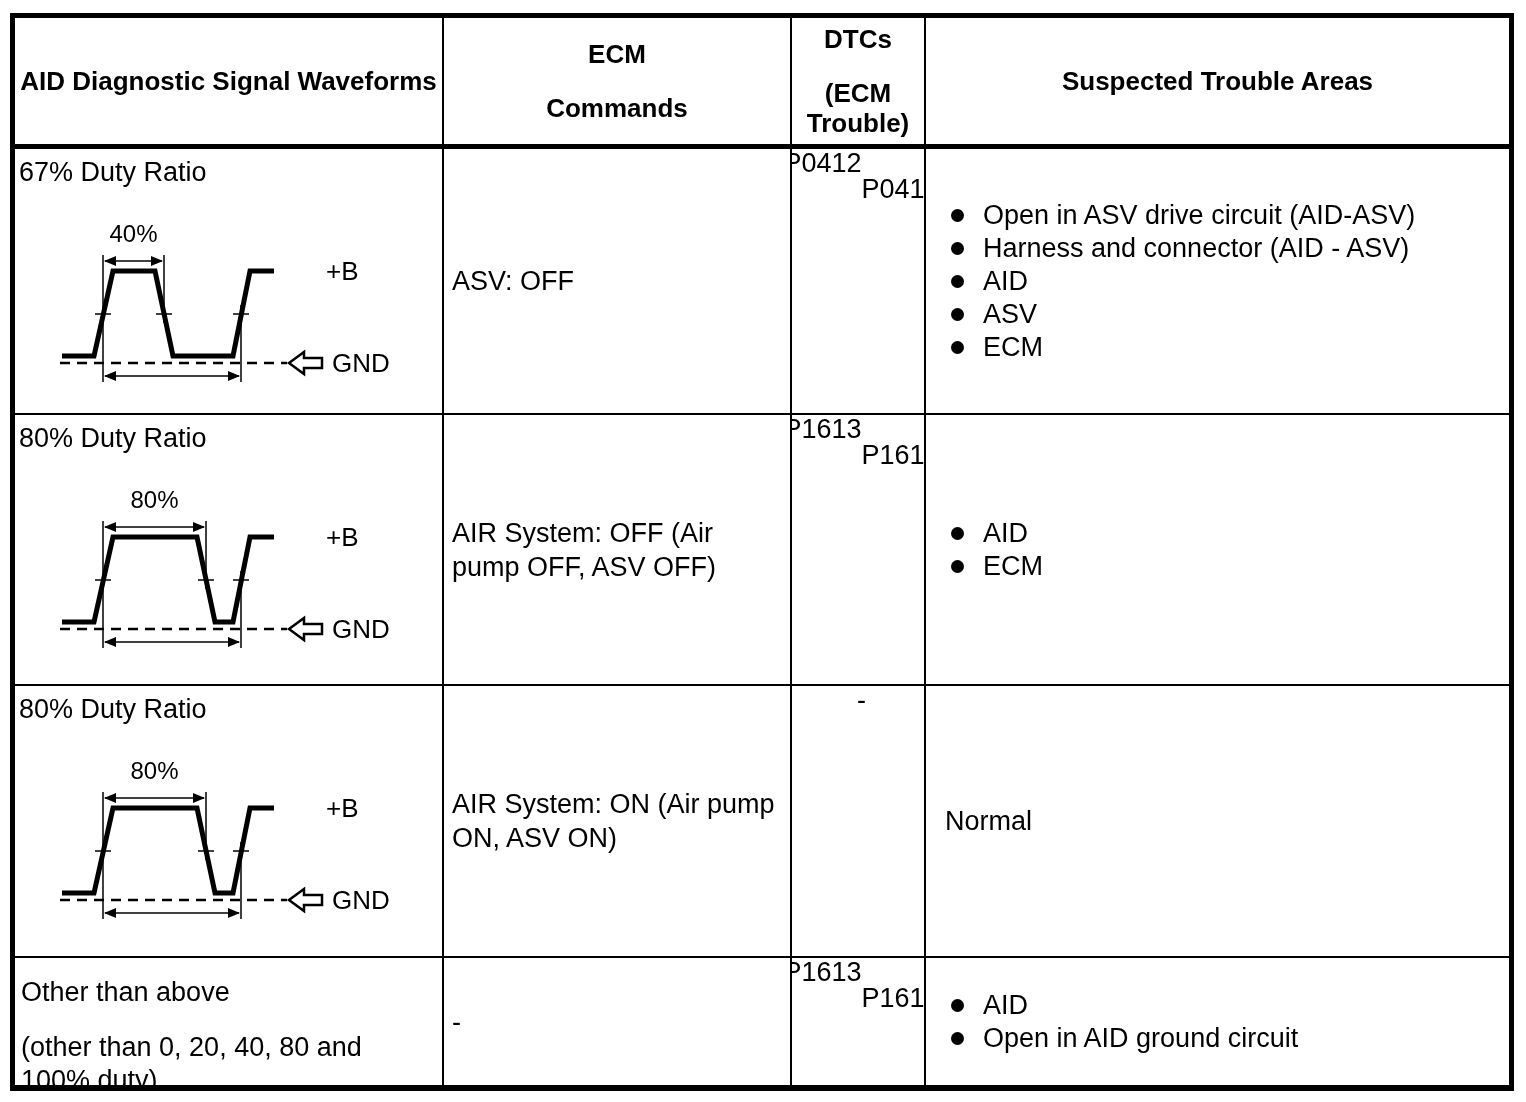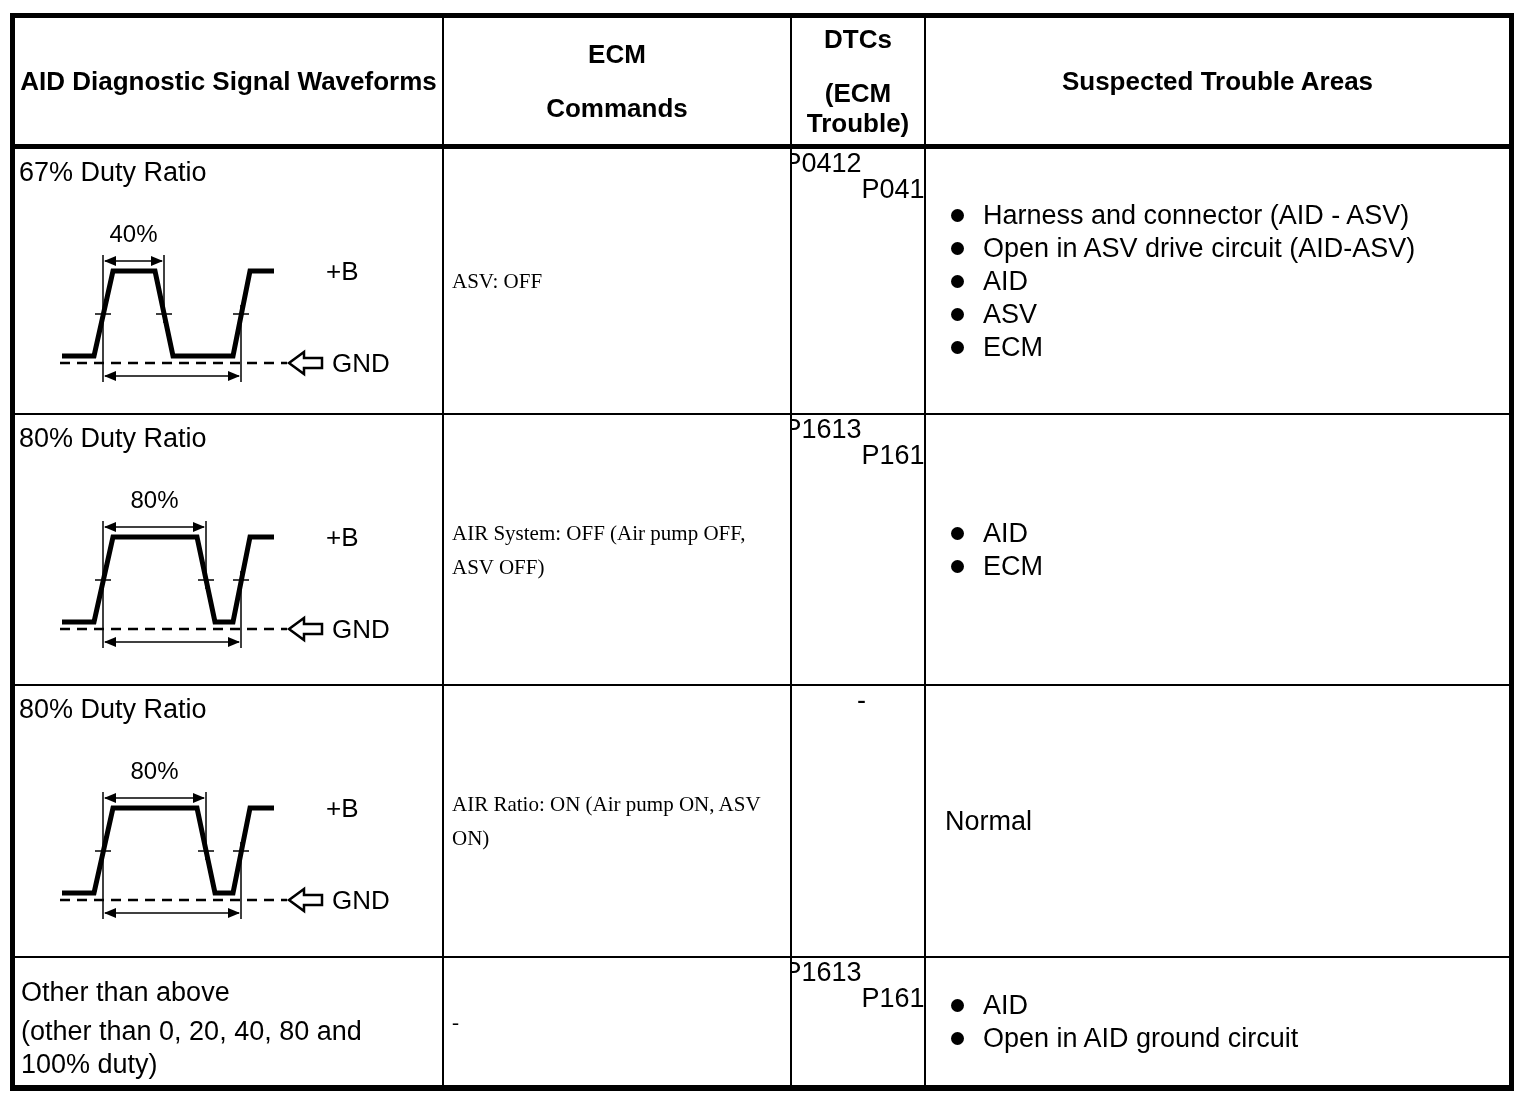--- a/index.html
+++ b/index.html
@@ -36,38 +36,38 @@
   .hdr .hline + .hline { margin-top: 24px; }
   .hdr .hline.narrowwrap { width: 112px; }
 
   .wavecell { padding: 5px 0 0 4px; }
   .duty-title { font-size: 27px; line-height: 36px; }
   .wave { margin-top: 8px; }
   svg text { font-family: "Liberation Sans", sans-serif; fill: #000; }
 
   .txtcell {
     display: flex; flex-direction: column; justify-content: center;
-    padding: 0 12px 0 8px; font-size: 21px; line-height: 34px; font-family: Liberation Serif, serif;
+    padding: 0 12px 0 8px; font-size: 27px; line-height: 34px;
   }
   .dtccell {
     display: flex; flex-direction: row; justify-content: center;
     padding-left: 7px; font-size: 27px;
   }
   .dtccell p { margin: 0; line-height: 28px; }
   .dtccell p + p { margin-top: 26px; }
 
   .troublecell { display: flex; flex-direction: column; justify-content: center; font-size: 27px; }
   .troublecell ul { list-style: none; margin: 0; padding: 0 0 0 25px; }
   .troublecell li { display: flex; align-items: flex-start; line-height: 33px; }
   .dot { flex: 0 0 13px; width: 13px; height: 13px; border-radius: 50%; background: #000; margin: 10px 19px 0 0; }
   .troublecell .plain { margin: 12px; padding-left: 7px; line-height: 33px; }
 
   .othercell { padding: 18px 6px 0 6px; font-size: 27px; line-height: 33px; }
   .othercell p { margin: 0; }
-  .othercell p + p { margin-top: 6px; }
+  .othercell p + p { margin-top: 22px; }
 </style>
 </head>
 <body>
 
 <div class="tbl">
 
   <div class="c hdr">
     <div class="hline">AID Diagnostic Signal Waveforms</div>
   </div>
   <div class="c hdr">
@@ -109,25 +109,25 @@
     <span>ASV: OFF</span>
   </div>
   <div class="c dtccell">
     <p>P0412</p>
     <p>P0415</p>
   </div>
   <div class="c lastcol troublecell">
     <ul>
       <li>
           <span class="dot"></span>
+          <span>Open in ASV drive circuit (AID-ASV)</span>
+        </li>
+      <li>
+          <span class="dot"></span>
           <span>Harness and connector (AID - ASV)</span>
-        </li>
-      <li>
-          <span class="dot"></span>
-          <span>Open in ASV drive circuit (AID-ASV)</span>
         </li>
       <li>
           <span class="dot"></span>
           <span>AID</span>
         </li>
       <li>
           <span class="dot"></span>
           <span>ASV</span>
         </li>
       <li>
@@ -197,21 +197,21 @@
           <line x1="86" y1="178" x2="220" y2="178" stroke="#000" stroke-width="1.5"></line>
           <polygon points="85,178 97,173 97,183" fill="#000"></polygon>
           <polygon points="221,178 209,173 209,183" fill="#000"></polygon>
           <text x="135.5" y="44" font-size="24" text-anchor="middle">80%</text>
           <text x="307" y="82" font-size="26">+B</text>
           <text x="313" y="174" font-size="26">GND</text>
           <polygon points="270,165 285,154 285,160 303,160 303,170 285,170 285,176" fill="#fff" stroke="#000" stroke-width="2.5"></polygon>
         </svg></div>
   </div>
   <div class="c txtcell">
-    <span>AIR Ratio: ON (Air pump ON, ASV ON)</span>
+    <span>AIR System: ON (Air pump ON, ASV ON)</span>
   </div>
   <div class="c dtccell">
     <p>-</p>
   </div>
   <div class="c lastcol troublecell">
     <p class="plain">Normal</p>
   </div>
 
   <div class="c lastrow othercell">
     <p>Other than above</p>

